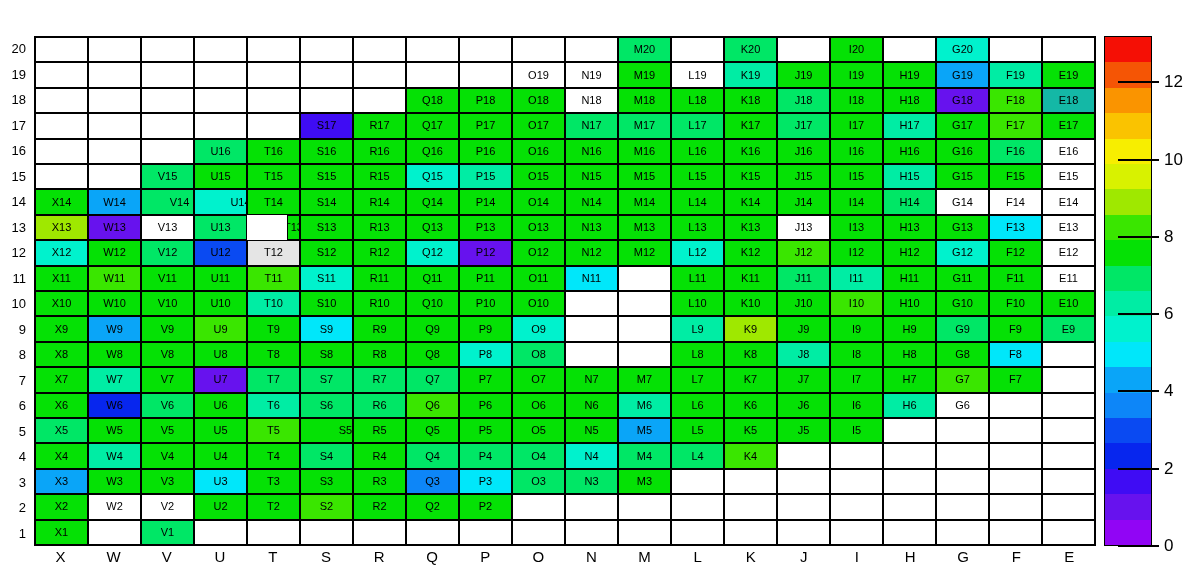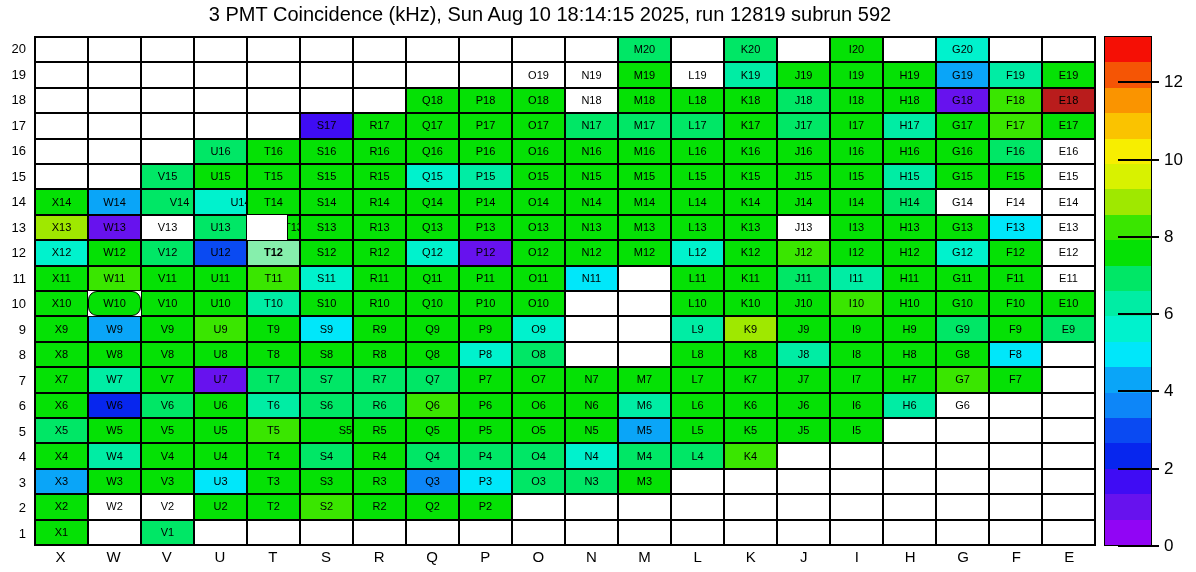--- a/index.html
+++ b/index.html
@@ -42,21 +42,20 @@
   }
   .cb-band { flex:1; }
   .cb-ticks { position:absolute; left:1104px; top:36px; width:92px; height:510px; pointer-events:none; }
   .cb-tick-line { position:absolute; left:14px; width:41px; height:2px; background:#000; }
   .cb-tick-label { position:absolute; left:60px; font-size:17px; line-height:18px; }
 </style>
 </head>
 <body>
 
 <div class="stage">
-  <div class="chart-title">3 PMT Coincidence (kHz), Sun Aug 10 18:14:15 2025, run 12819 subrun 592</div>
   <div class="y-labels">
       <span>20</span>
       <span>19</span>
       <span>18</span>
       <span>17</span>
       <span>16</span>
       <span>15</span>
       <span>14</span>
       <span>13</span>
       <span>12</span>
@@ -125,21 +124,21 @@
       <div class="cell" style="background-color: rgb(5, 225, 5);">O18</div>
       <div class="cell" style="background-color: rgb(255, 255, 255);">N18</div>
       <div class="cell" style="background-color: rgb(5, 225, 5);">M18</div>
       <div class="cell" style="background-color: rgb(5, 225, 5);">L18</div>
       <div class="cell" style="background-color: rgb(5, 225, 5);">K18</div>
       <div class="cell" style="background-color: rgb(0, 231, 102);">J18</div>
       <div class="cell" style="background-color: rgb(5, 225, 5);">I18</div>
       <div class="cell" style="background-color: rgb(5, 225, 5);">H18</div>
       <div class="cell" style="background-color: rgb(103, 18, 238);">G18</div>
       <div class="cell" style="background-color: rgb(58, 230, 0);">F18</div>
-      <div class="cell" style="background-color: #b91c1c;">E18</div>
+      <div class="cell" style="background-color: #14b8a6;">E18</div>
       <div class="cell"></div>
       <div class="cell"></div>
       <div class="cell"></div>
       <div class="cell"></div>
       <div class="cell"></div>
       <div class="cell" style="background-color: rgb(63, 12, 244);">S17</div>
       <div class="cell" style="background-color: rgb(5, 225, 5);">R17</div>
       <div class="cell" style="background-color: rgb(5, 225, 5);">Q17</div>
       <div class="cell" style="background-color: rgb(5, 225, 5);">P17</div>
       <div class="cell" style="background-color: rgb(5, 225, 5);">O17</div>
@@ -230,21 +229,21 @@
       <div class="cell" style="background-color: rgb(255, 255, 255);">J13</div>
       <div class="cell" style="background-color: rgb(5, 225, 5);">I13</div>
       <div class="cell" style="background-color: rgb(5, 225, 5);">H13</div>
       <div class="cell" style="background-color: rgb(5, 225, 5);">G13</div>
       <div class="cell" style="background-color: rgb(0, 231, 250);">F13</div>
       <div class="cell" style="background-color: rgb(255, 255, 255);">E13</div>
       <div class="cell" style="background-color: rgb(0, 242, 205);">X12</div>
       <div class="cell" style="background-color: rgb(5, 225, 5);">W12</div>
       <div class="cell" style="background-color: rgb(0, 231, 102);">V12</div>
       <div class="cell" style="background-color: rgb(10, 74, 242);">U12</div>
-      <div class="cell" style="background-color: #86efac; font-weight: bold;">T12</div>
+      <div class="cell" style="background-color: #e5e5e5;">T12</div>
       <div class="cell" style="background-color: rgb(5, 225, 5);">S12</div>
       <div class="cell" style="background-color: rgb(5, 225, 5);">R12</div>
       <div class="cell" style="background-color: rgb(0, 242, 205);">Q12</div>
       <div class="cell" style="background-color: rgb(103, 18, 238);">P12</div>
       <div class="cell" style="background-color: rgb(5, 225, 5);">O12</div>
       <div class="cell" style="background-color: rgb(5, 225, 5);">N12</div>
       <div class="cell" style="background-color: rgb(5, 225, 5);">M12</div>
       <div class="cell" style="background-color: rgb(0, 242, 205);">L12</div>
       <div class="cell" style="background-color: rgb(5, 225, 5);">K12</div>
       <div class="cell" style="background-color: rgb(58, 230, 0);">J12</div>
@@ -267,21 +266,21 @@
       <div class="cell"></div>
       <div class="cell" style="background-color: rgb(5, 225, 5);">L11</div>
       <div class="cell" style="background-color: rgb(5, 225, 5);">K11</div>
       <div class="cell" style="background-color: rgb(0, 231, 102);">J11</div>
       <div class="cell" style="background-color: rgb(0, 237, 164);">I11</div>
       <div class="cell" style="background-color: rgb(5, 225, 5);">H11</div>
       <div class="cell" style="background-color: rgb(5, 225, 5);">G11</div>
       <div class="cell" style="background-color: rgb(5, 225, 5);">F11</div>
       <div class="cell" style="background-color: rgb(255, 255, 255);">E11</div>
       <div class="cell" style="background-color: rgb(5, 225, 5);">X10</div>
-      <div class="cell" style="background-color: rgb(5, 225, 5); border-radius: 9px;">W10</div>
+      <div class="cell" style="background-color: rgb(5, 225, 5);">W10</div>
       <div class="cell" style="background-color: rgb(5, 225, 5);">V10</div>
       <div class="cell" style="background-color: rgb(5, 225, 5);">U10</div>
       <div class="cell" style="background-color: rgb(0, 237, 164);">T10</div>
       <div class="cell" style="background-color: rgb(5, 225, 5);">S10</div>
       <div class="cell" style="background-color: rgb(5, 225, 5);">R10</div>
       <div class="cell" style="background-color: rgb(5, 225, 5);">Q10</div>
       <div class="cell" style="background-color: rgb(5, 225, 5);">P10</div>
       <div class="cell" style="background-color: rgb(5, 225, 5);">O10</div>
       <div class="cell"></div>
       <div class="cell"></div>

